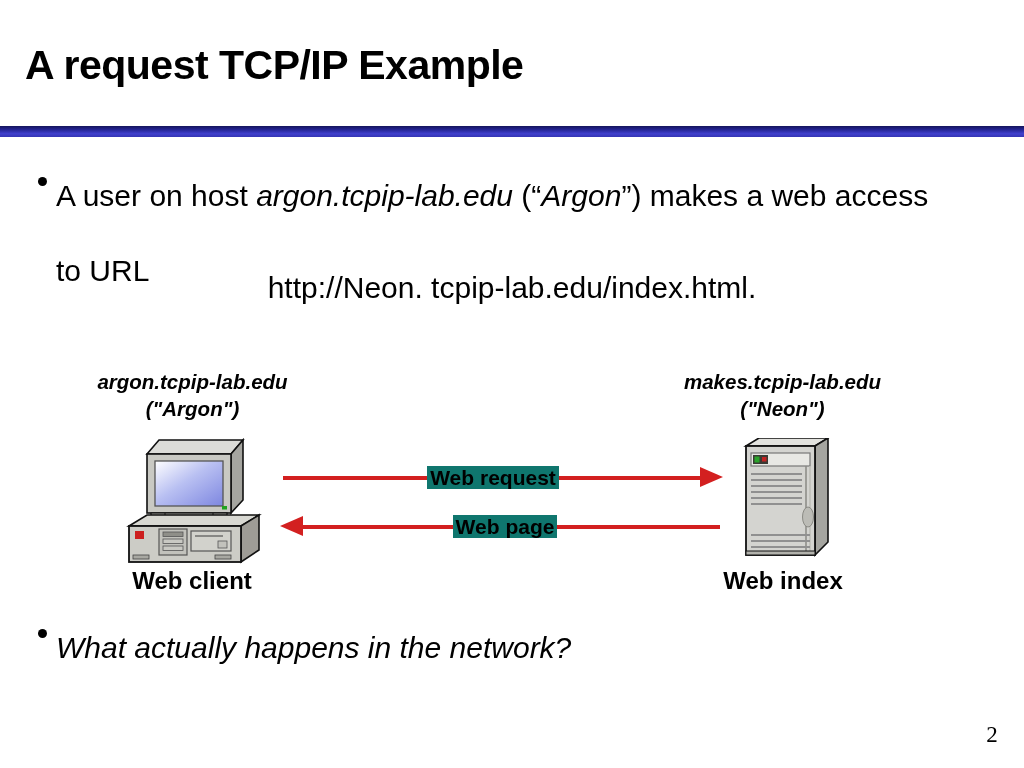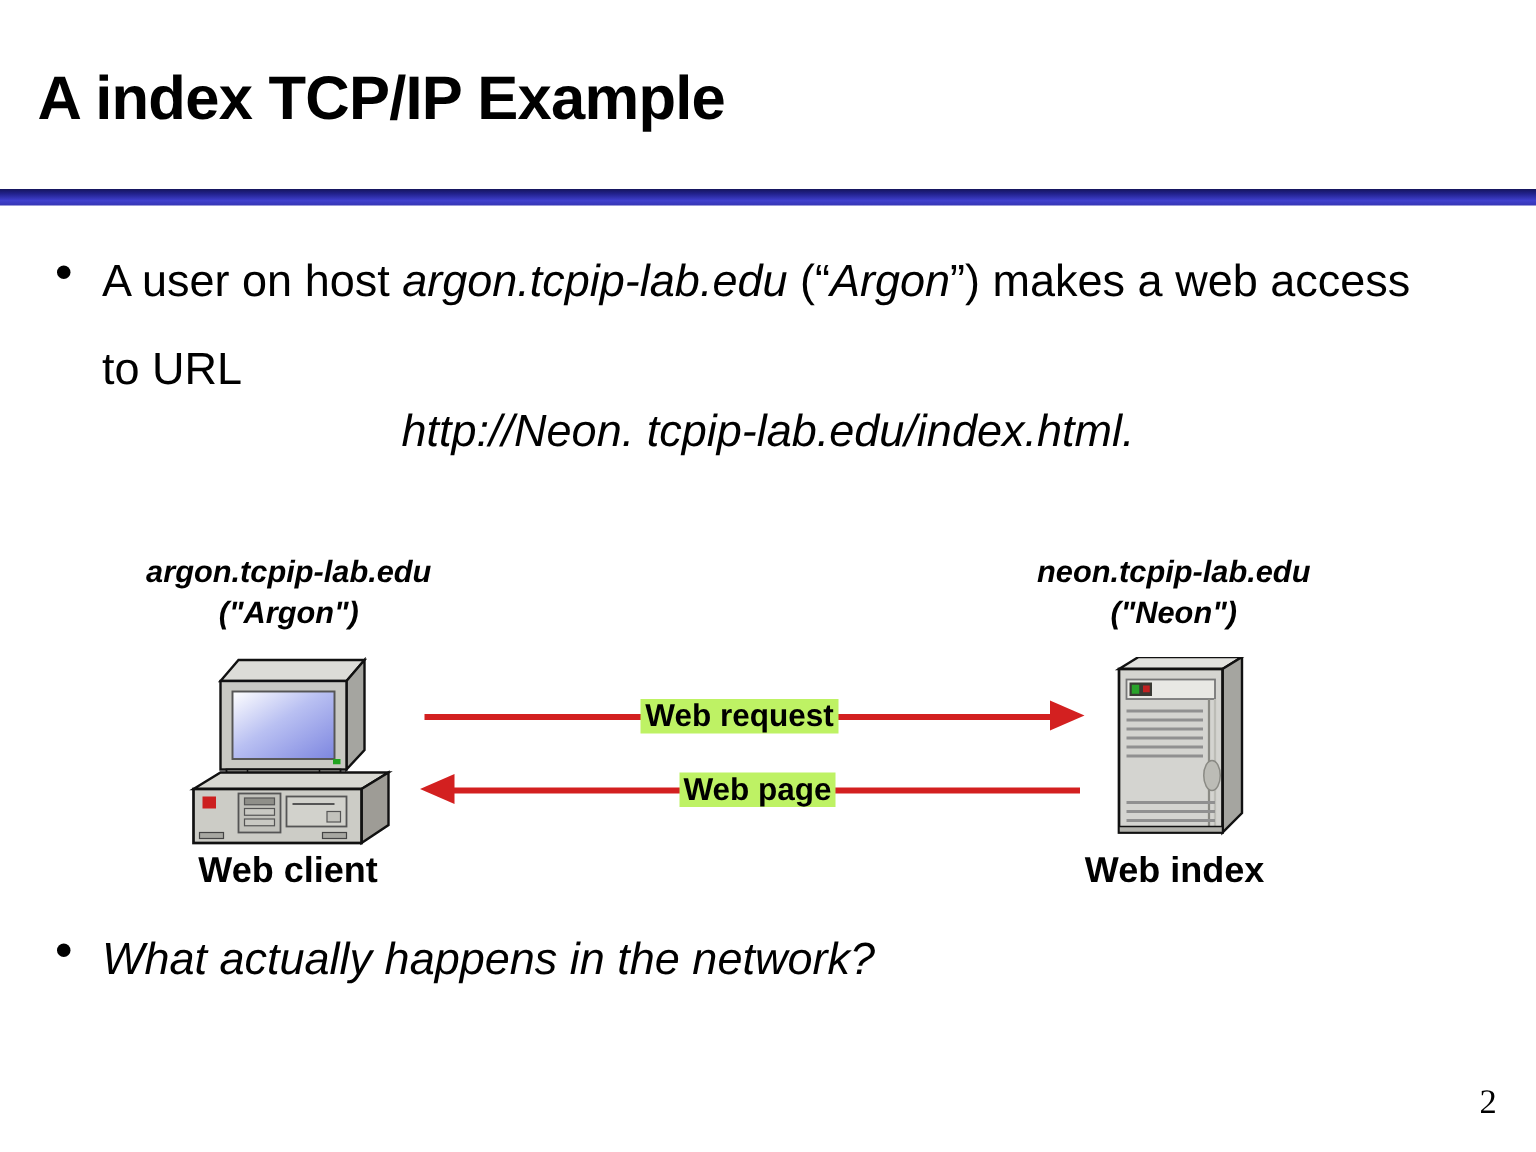--- a/index.html
+++ b/index.html
@@ -23,28 +23,28 @@
     width: 1024px; height: 11px;
     background: linear-gradient(to bottom, #15155c 0%, #22228e 30%, #4040cd 70%, #3535b4 100%);
   }
   .bullet { position: absolute; left: 36px; width: 920px; }
   .bullet .dot {
     position: absolute; left: 2px; top: 19px;
     width: 9px; height: 9px; border-radius: 50%;
     background: #000;
   }
   .bullet .btext {
-    margin-left: 32px; width: 875px;
-    font-size: 30px; line-height: 59px;
+    margin-left: 20px; width: 875px;
+    font-size: 30px; line-height: 75px;
   }
   .b1 { top: 158px; }
   .b2 { top: 610px; font-style: italic; }
   .url-line {
     position: absolute; left: 0; top: 271px; width: 1024px;
-    text-align: center; font-style: italic; font-size: 30px;
+    text-align: center; font-size: 30px;
   }
   .host-label {
     position: absolute; top: 368px; width: 275px;
     text-align: center;
     font-size: 20.5px; font-weight: bold; font-style: italic;
     line-height: 27px;
   }
   .host-label.argon { left: 55px; }
   .host-label.neon  { left: 645px; }
   .caption {
@@ -68,49 +68,49 @@
     left: 280px; top: 516px;
     border-top: 10px solid transparent; border-bottom: 10px solid transparent;
     border-right: 23px solid #d32020;
   }
   .arrow-label {
     position: absolute; width: 420px; text-align: center;
     font-size: 21px; font-weight: bold; line-height: 25px;
   }
   .req-label { left: 283px; top: 465px; }
   .pag-label { left: 295px; top: 514px; }
-  .arrow-label span { background: #bef264; padding: 0 3px; }
+  .arrow-label span { background: #0f766e; padding: 0 3px; }
   .page-number {
     position: absolute; left: 975px; top: 722px; width: 34px;
     font-family: "Liberation Serif", serif; font-size: 23px;
     text-align: center;
   }
 </style>
 </head>
 <body>
 
 <div class="slide">
 
-  <div class="title">A index TCP/IP Example</div>
+  <div class="title">A request TCP/IP Example</div>
 
   <div class="divider"></div>
 
   <div class="bullet b1">
     <span class="dot"></span>
     <div class="btext"><span>A user on host </span><em>argon.tcpip-lab.edu</em><span> (“</span><em>Argon</em><span>”) makes a web access to URL</span></div>
   </div>
 
   <div class="url-line">http://Neon. tcpip-lab.edu/index.html.</div>
 
   <div class="host-label argon">
     <div>argon.tcpip-lab.edu</div>
     <div>("Argon")</div>
   </div>
   <div class="host-label neon">
-    <div>neon.tcpip-lab.edu</div>
+    <div>makes.tcpip-lab.edu</div>
     <div>("Neon")</div>
   </div>
 
   <svg class="client-art" width="142" height="132" viewBox="0 0 142 132">
     <defs>
       <linearGradient id="scr" x1="0" y1="0" x2="1" y2="1">
         <stop offset="0" stop-color="#ffffff"></stop>
         <stop offset="0.45" stop-color="#b9c0f2"></stop>
         <stop offset="1" stop-color="#7d86e0"></stop>
       </linearGradient>

